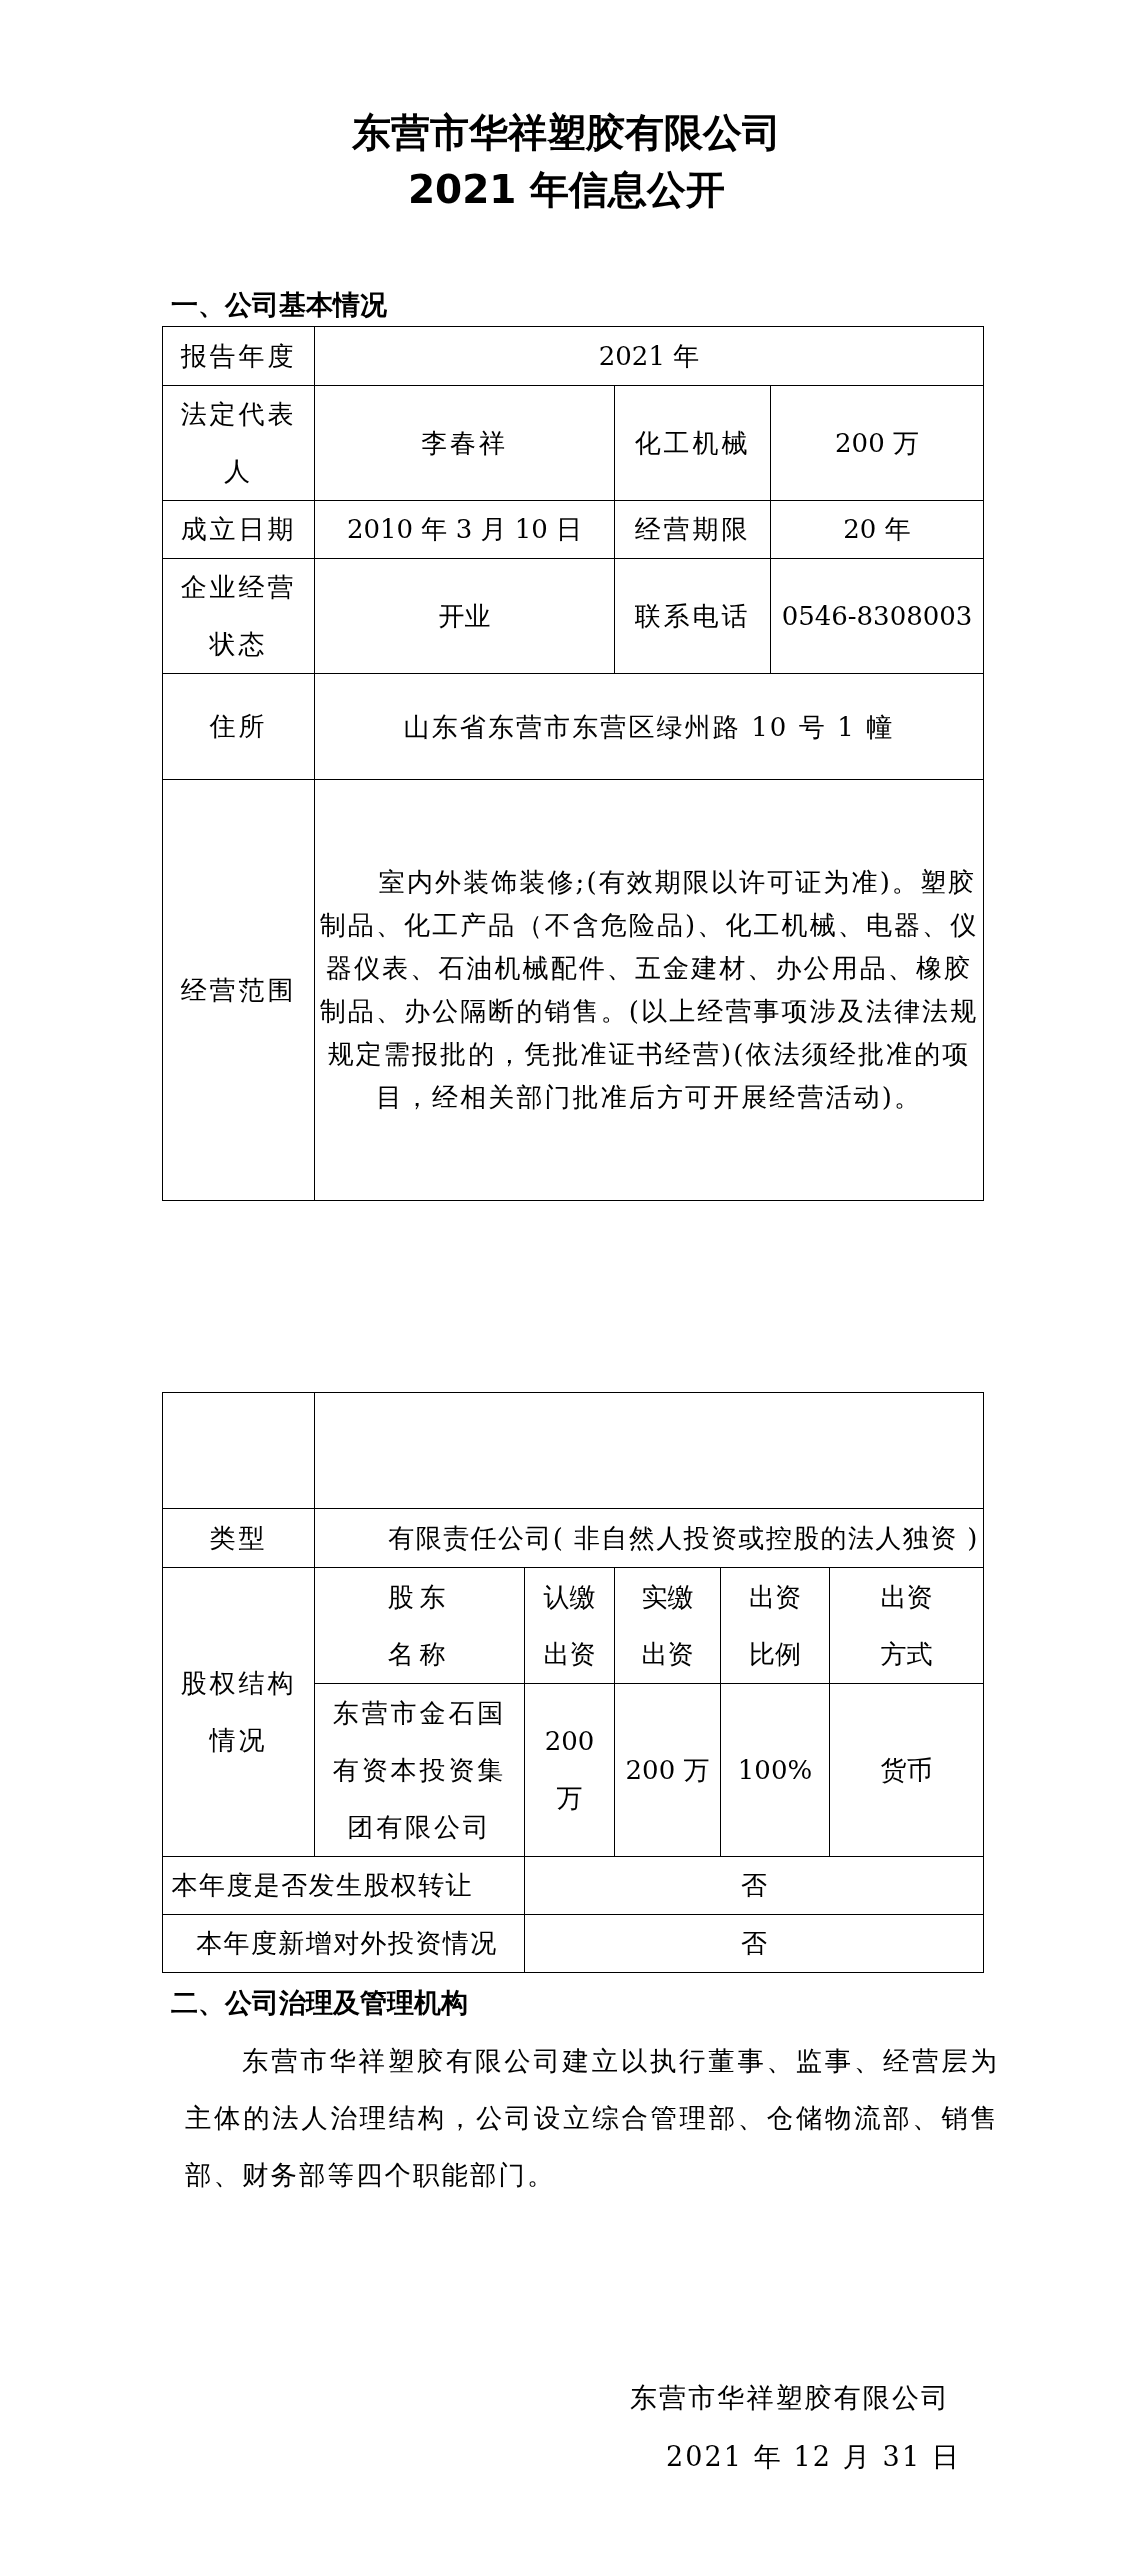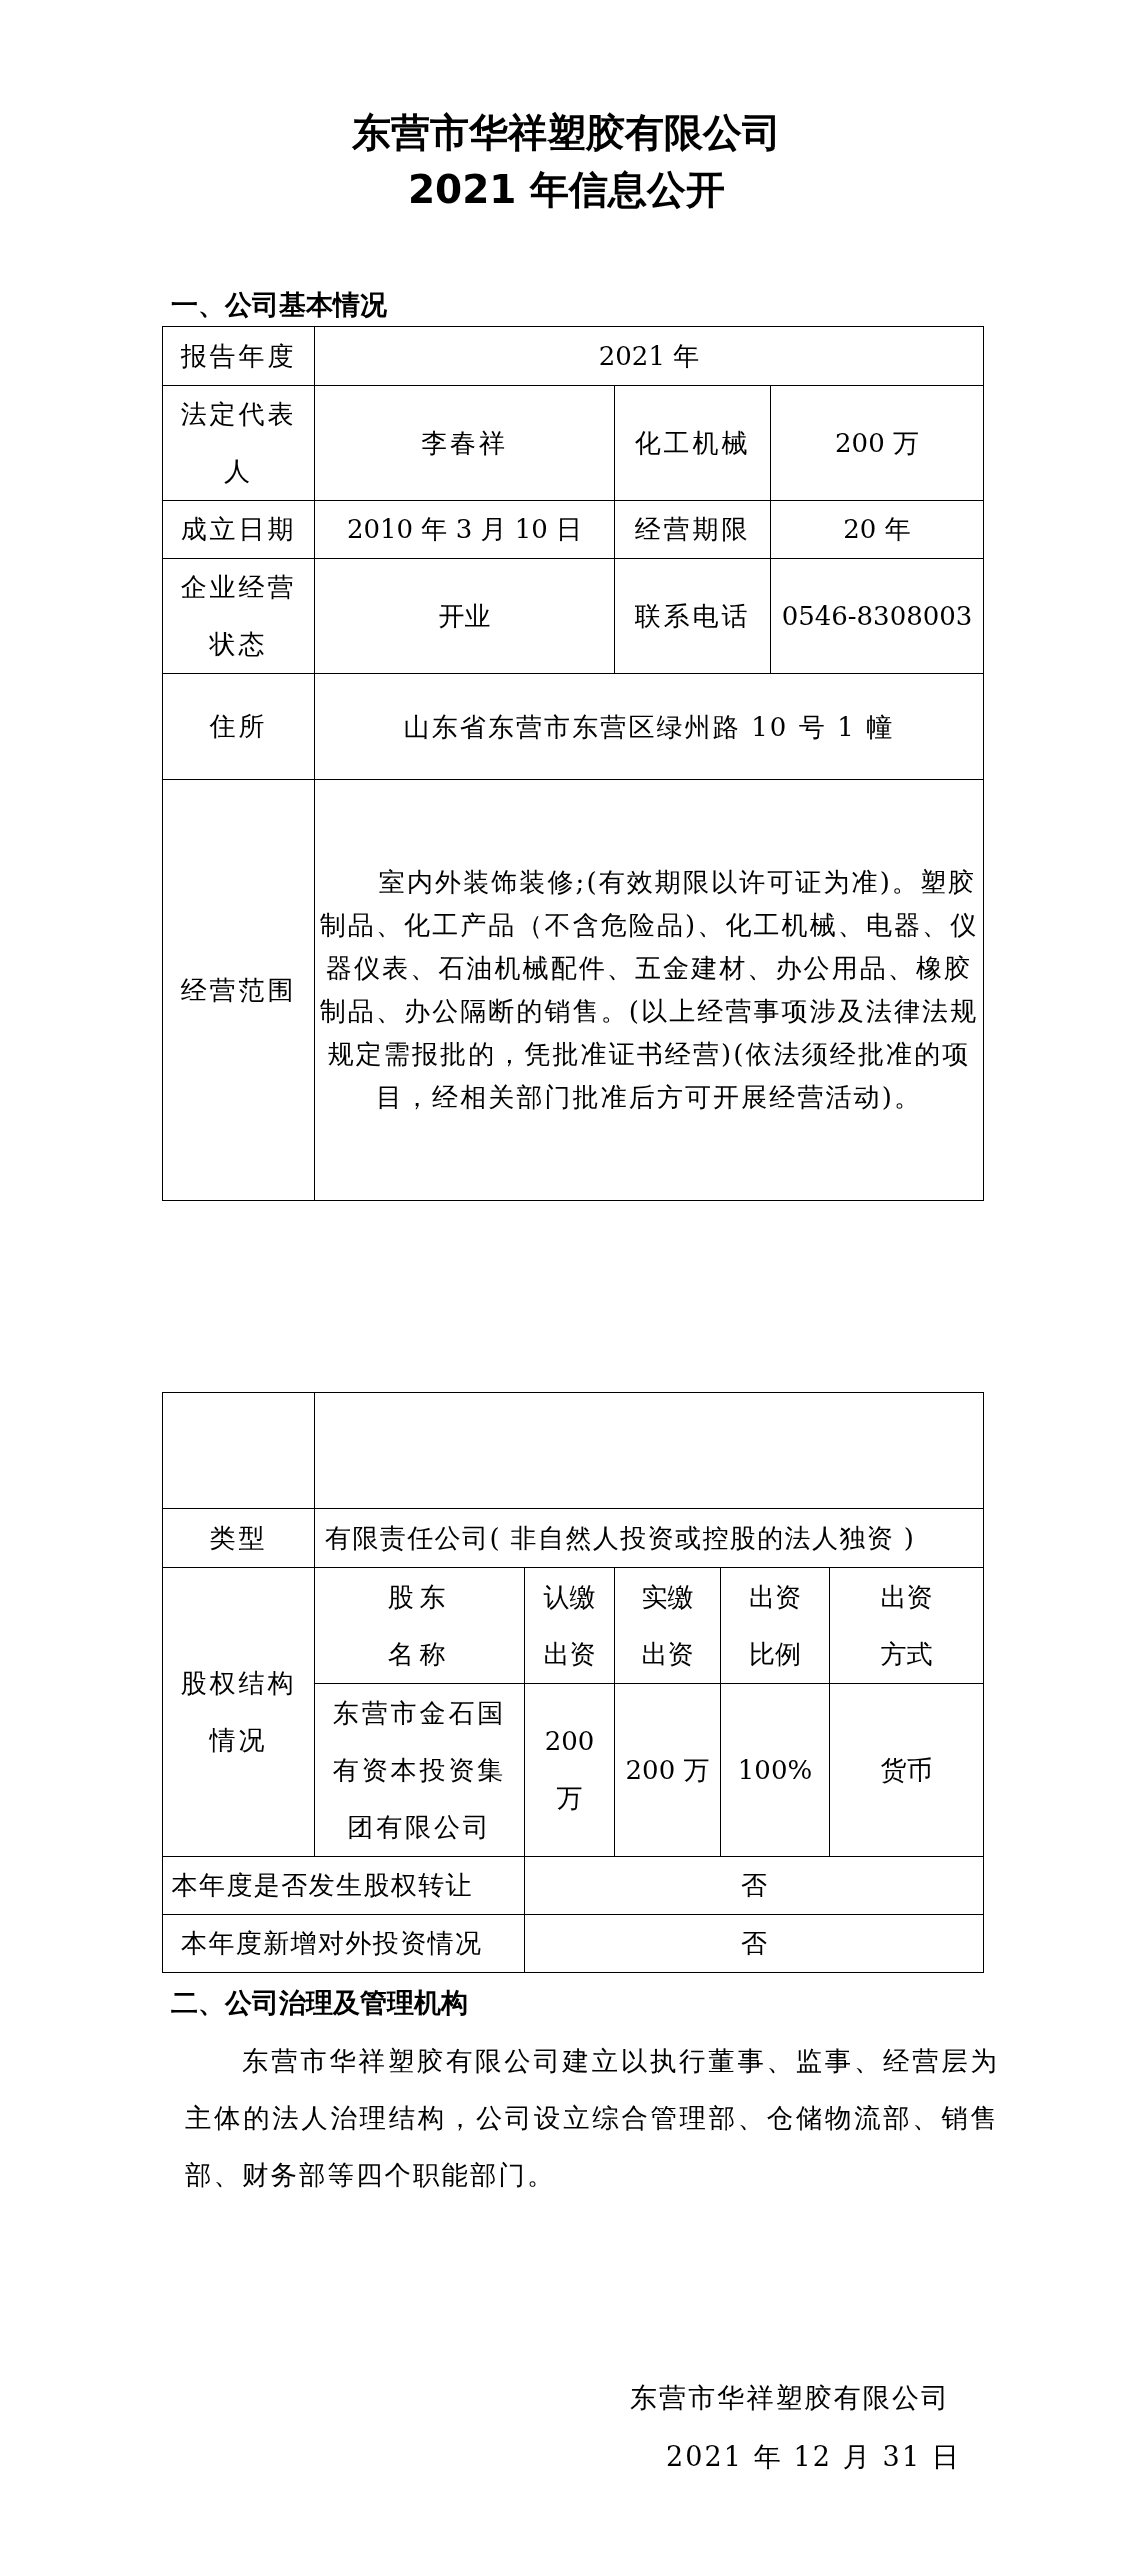--- a/index.html
+++ b/index.html
@@ -96,21 +96,21 @@
       <col style="width:109px">
       <col style="width:154px">
   </colgroup>
   <tbody>
       <tr style="height:116px">
     <td></td>
     <td colspan="5"></td>
   </tr>
   <tr style="height:59px">
     <td class="lbl">类型</td>
-    <td colspan="5" style="text-align:left;letter-spacing:1.4px;padding-left:10px">有限责任公司( 非自然人投资或控股的法人独资 )</td>
+    <td colspan="5" style="text-align:right;letter-spacing:1.4px;padding-left:10px">有限责任公司( 非自然人投资或控股的法人独资 )</td>
   </tr>
   <tr style="height:116px">
     <td rowspan="2" class="lbl" style="line-height:57px">股权结构情况</td>
     <td style="line-height:57px;padding:0 64px;letter-spacing:5.7px">股东名称</td>
     <td style="line-height:57px;padding:0 13px">认缴出资</td>
     <td style="line-height:57px;padding:0 20px">实缴出资</td>
     <td style="line-height:57px;padding:0 21.4px">出资比例</td>
     <td style="line-height:57px;padding:0 46px">出资方式</td>
   </tr>
   <tr style="height:173px">
@@ -118,21 +118,21 @@
     <td style="line-height:57px;padding:0 17px">200 万</td>
     <td>200 万</td>
     <td>100%</td>
     <td>货币</td>
   </tr>
   <tr style="height:58px">
     <td colspan="2" style="text-align:left;letter-spacing:1.4px;padding-left:8.6px">本年度是否发生股权转让</td>
     <td colspan="4">否</td>
   </tr>
   <tr style="height:58px">
-    <td colspan="2" style="text-align:left;letter-spacing:1.4px;padding-left:18px">本年度新增对外投资情况</td>
+    <td colspan="2" style="text-align:center;letter-spacing:1.4px;padding-left:11px">本年度新增对外投资情况</td>
     <td colspan="4">否</td>
   </tr>
 </tbody>
   </table>
 
 <div class="section-heading" style="top:1985px">二、公司治理及管理机构</div>
 
 <div class="para" style="top:2032px;text-indent:57px">东营市华祥塑胶有限公司建立以执行董事、监事、经营层为主体的法人治理结构，公司设立综合管理部、仓储物流部、销售部、财务部等四个职能部门。</div>
 
 <div class="sig" style="left:630px;top:2380px">东营市华祥塑胶有限公司</div>

